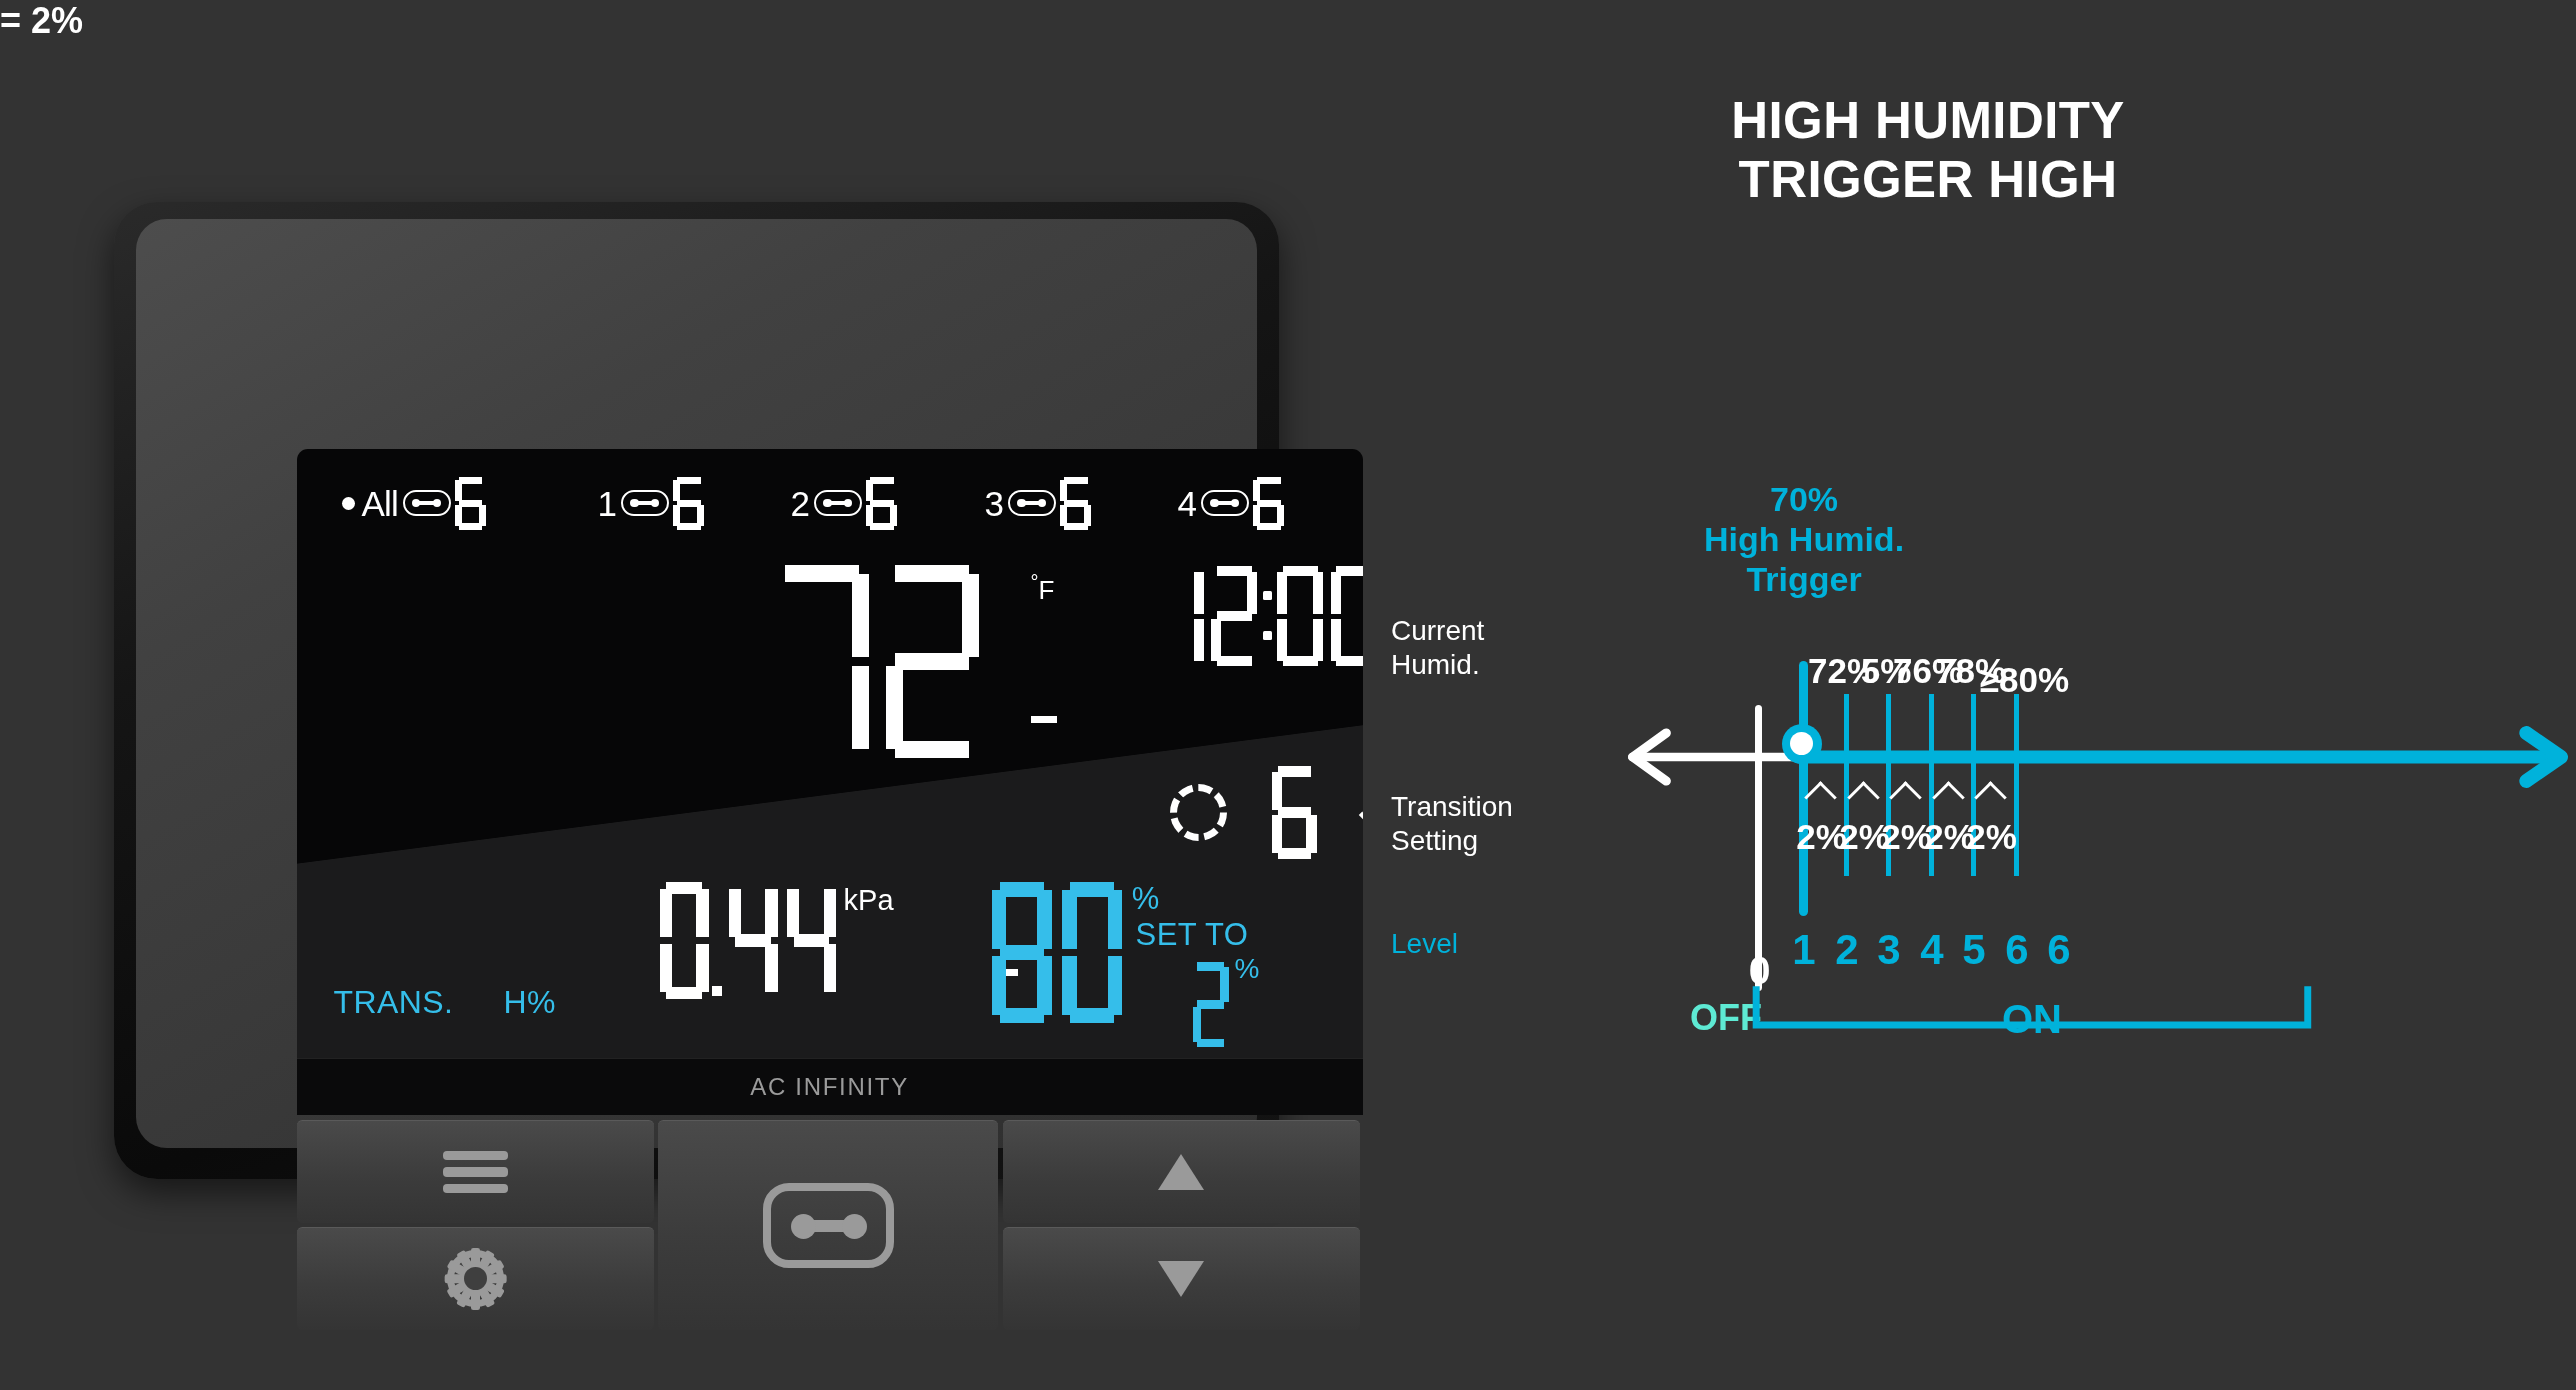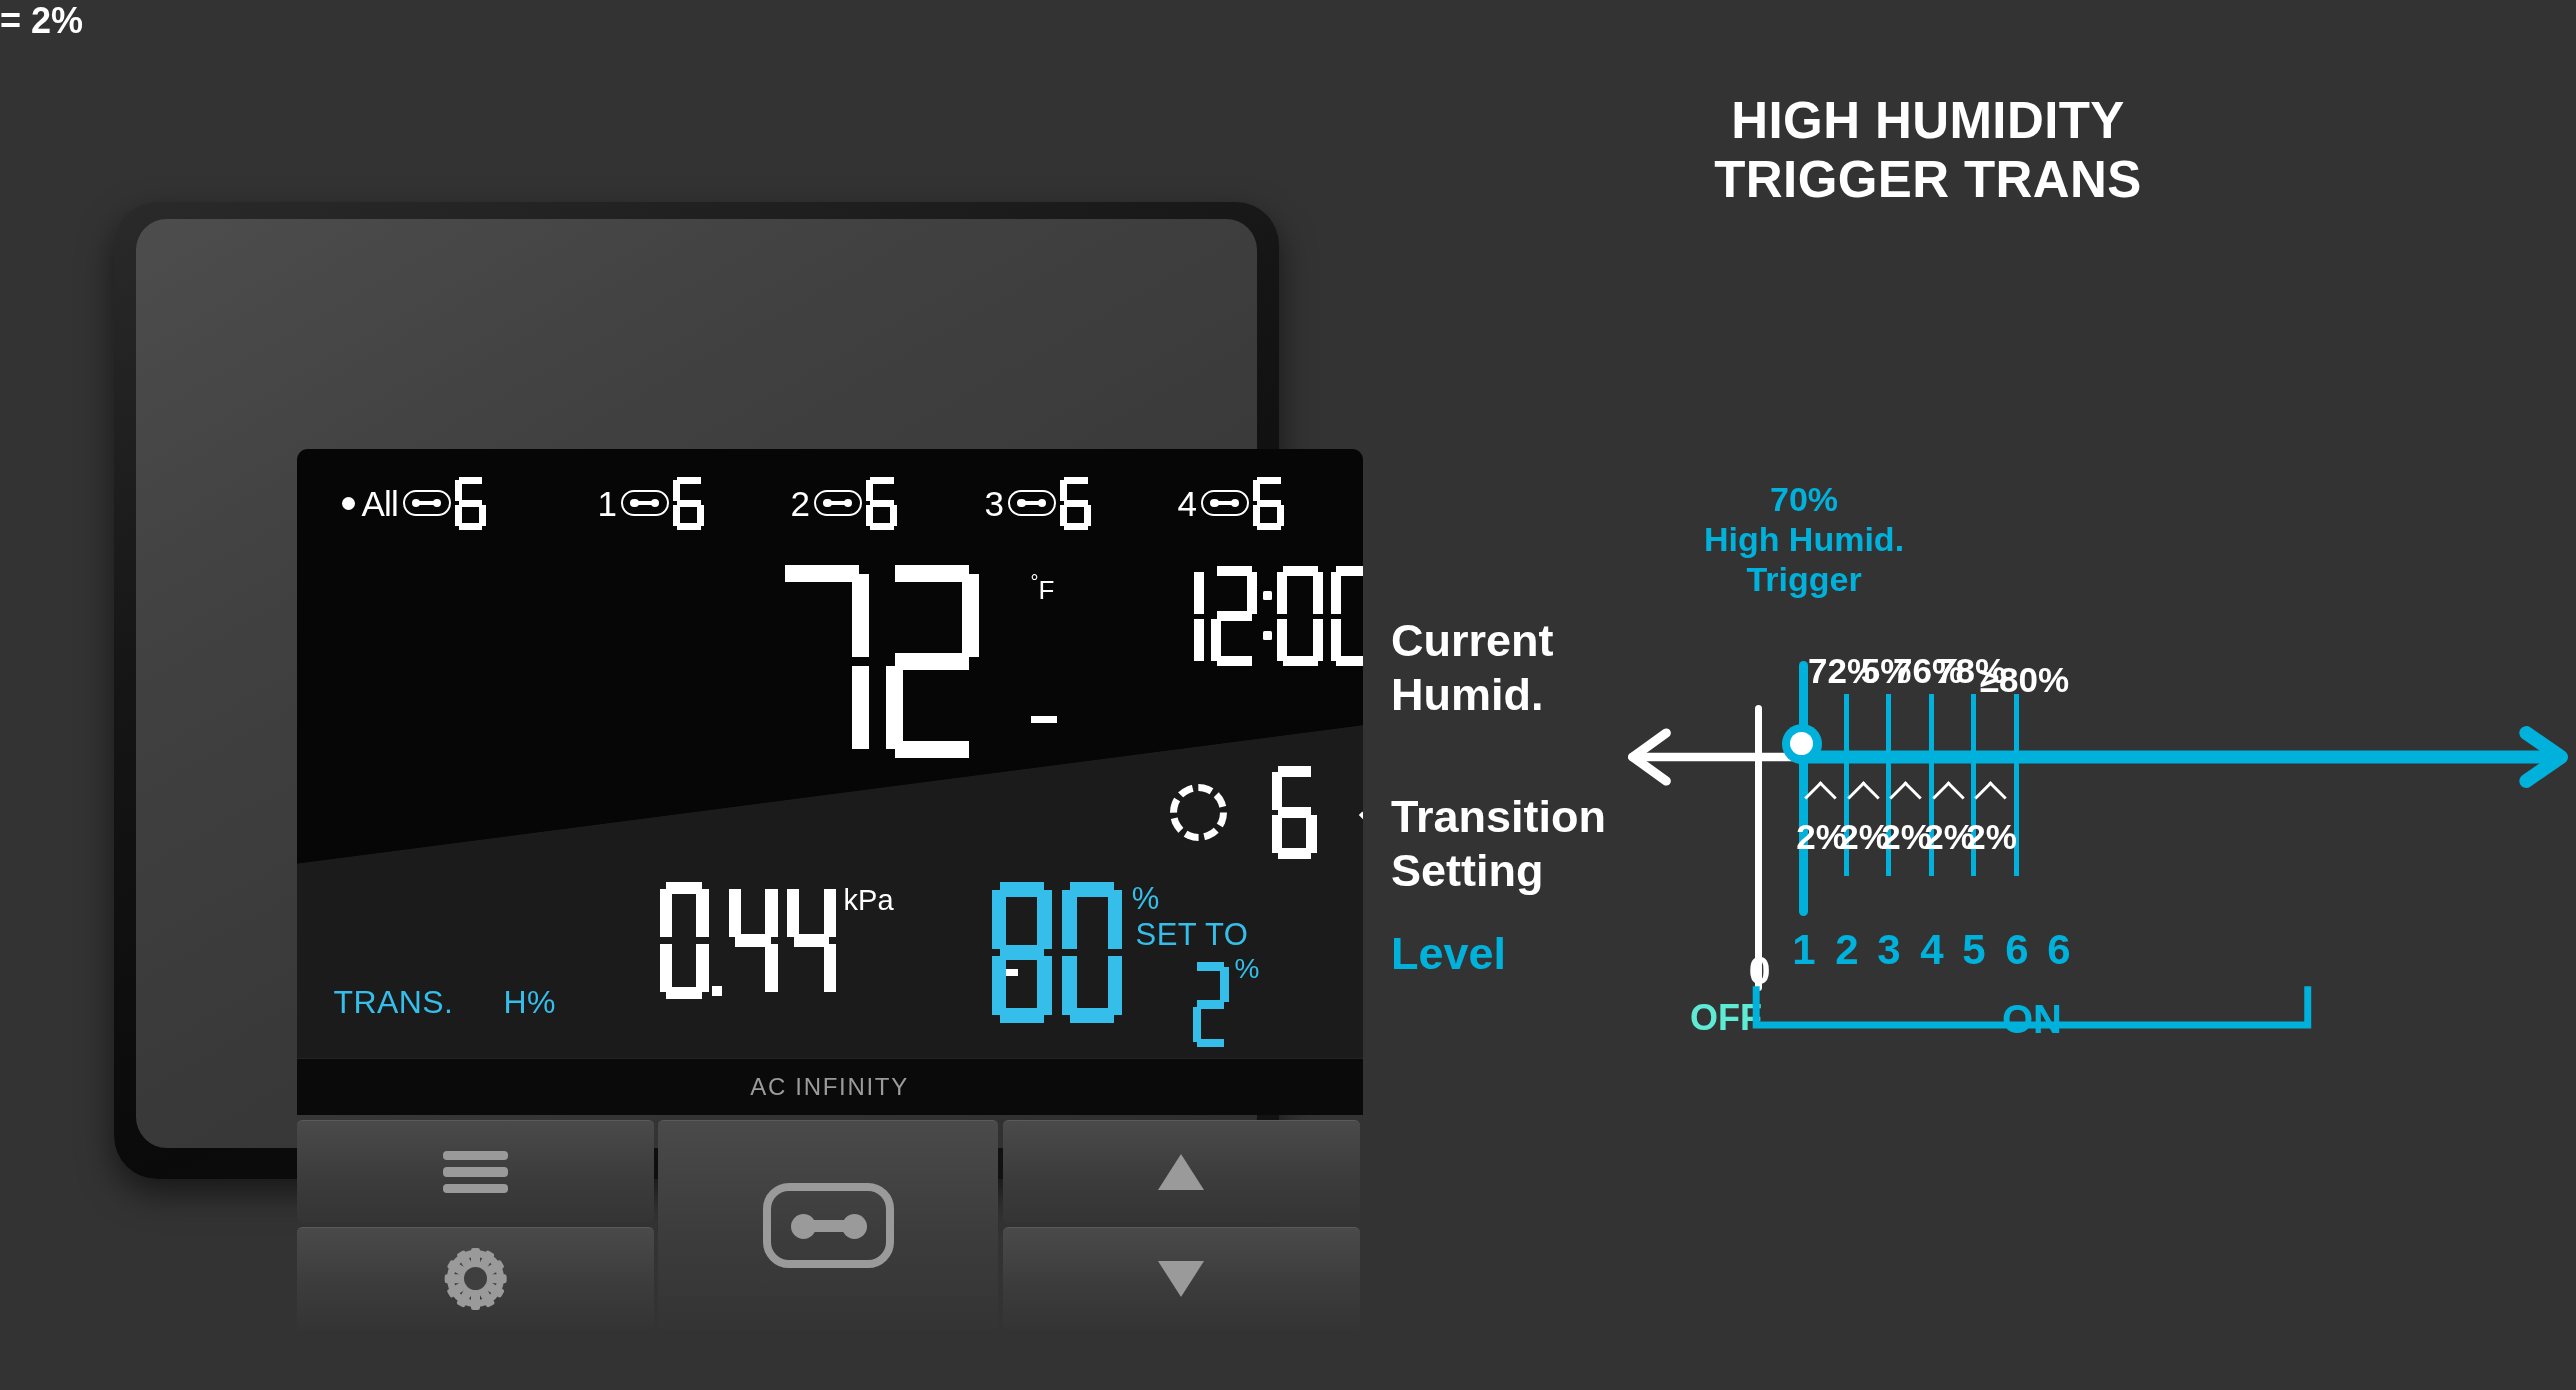--- a/index.html
+++ b/index.html
@@ -145,21 +145,21 @@
   .bigfan .k2  { position:absolute; left:79px; top:31px; width:25px; height:25px; border-radius:50%; background:#9a9a9a;}
 
   
   #title { position:absolute; left:1619px; top:91px; width:618px; text-align:center;
            color:#fff; font-size:51px; line-height:1.16; font-weight:bold; letter-spacing:0.4px;}
   #title div { white-space:nowrap; }
 
   #triglabel { position:absolute; left:1630px; top:479px; width:348px; text-align:center;
                color:#00b2db; font-size:34px; line-height:1.18; font-weight:bold;}
 
-  .sidelabel { position:absolute; color:#ffffff; font-size:45px; line-height:1.2; font-weight:bold;}
+  .sidelabel { position:absolute; color:#ffffff; font-size:28px; line-height:1.2; font-weight:normal;}
   #lab-current { left:1391px; top:614px; }
   #lab-trans   { left:1391px; top:790px; }
   #lab-level   { left:1391px; top:927px; color:#00b2db; }
   #lab-eq      { left:1623px; top:821px; color:#fff; font-size:36px; font-weight:bold;}
 
   
   #axisarea { position:absolute; left:0; top:0; width:2576px; height:1002px; pointer-events:none;}
 
   .whiteV { position:absolute; background:#fff; width:7px; border-radius:3.9px;}
   .cyanV  { position:absolute; background:#00b2db; width:4.6px;}
@@ -452,21 +452,21 @@
             <span class="tri down"></span>
           </div>
         </div>
       </div>
 
     </div>
   </div>
 
   <div id="title">
     <div>HIGH HUMIDITY</div>
-    <div>TRIGGER TRANS</div>
+    <div>TRIGGER HIGH</div>
   </div>
 
   <div id="triglabel">
     <div>70%</div>
     <div>High Humid.</div>
     <div>Trigger</div>
   </div>
 
   <div class="sidelabel" id="lab-current">
     <div>Current</div>

